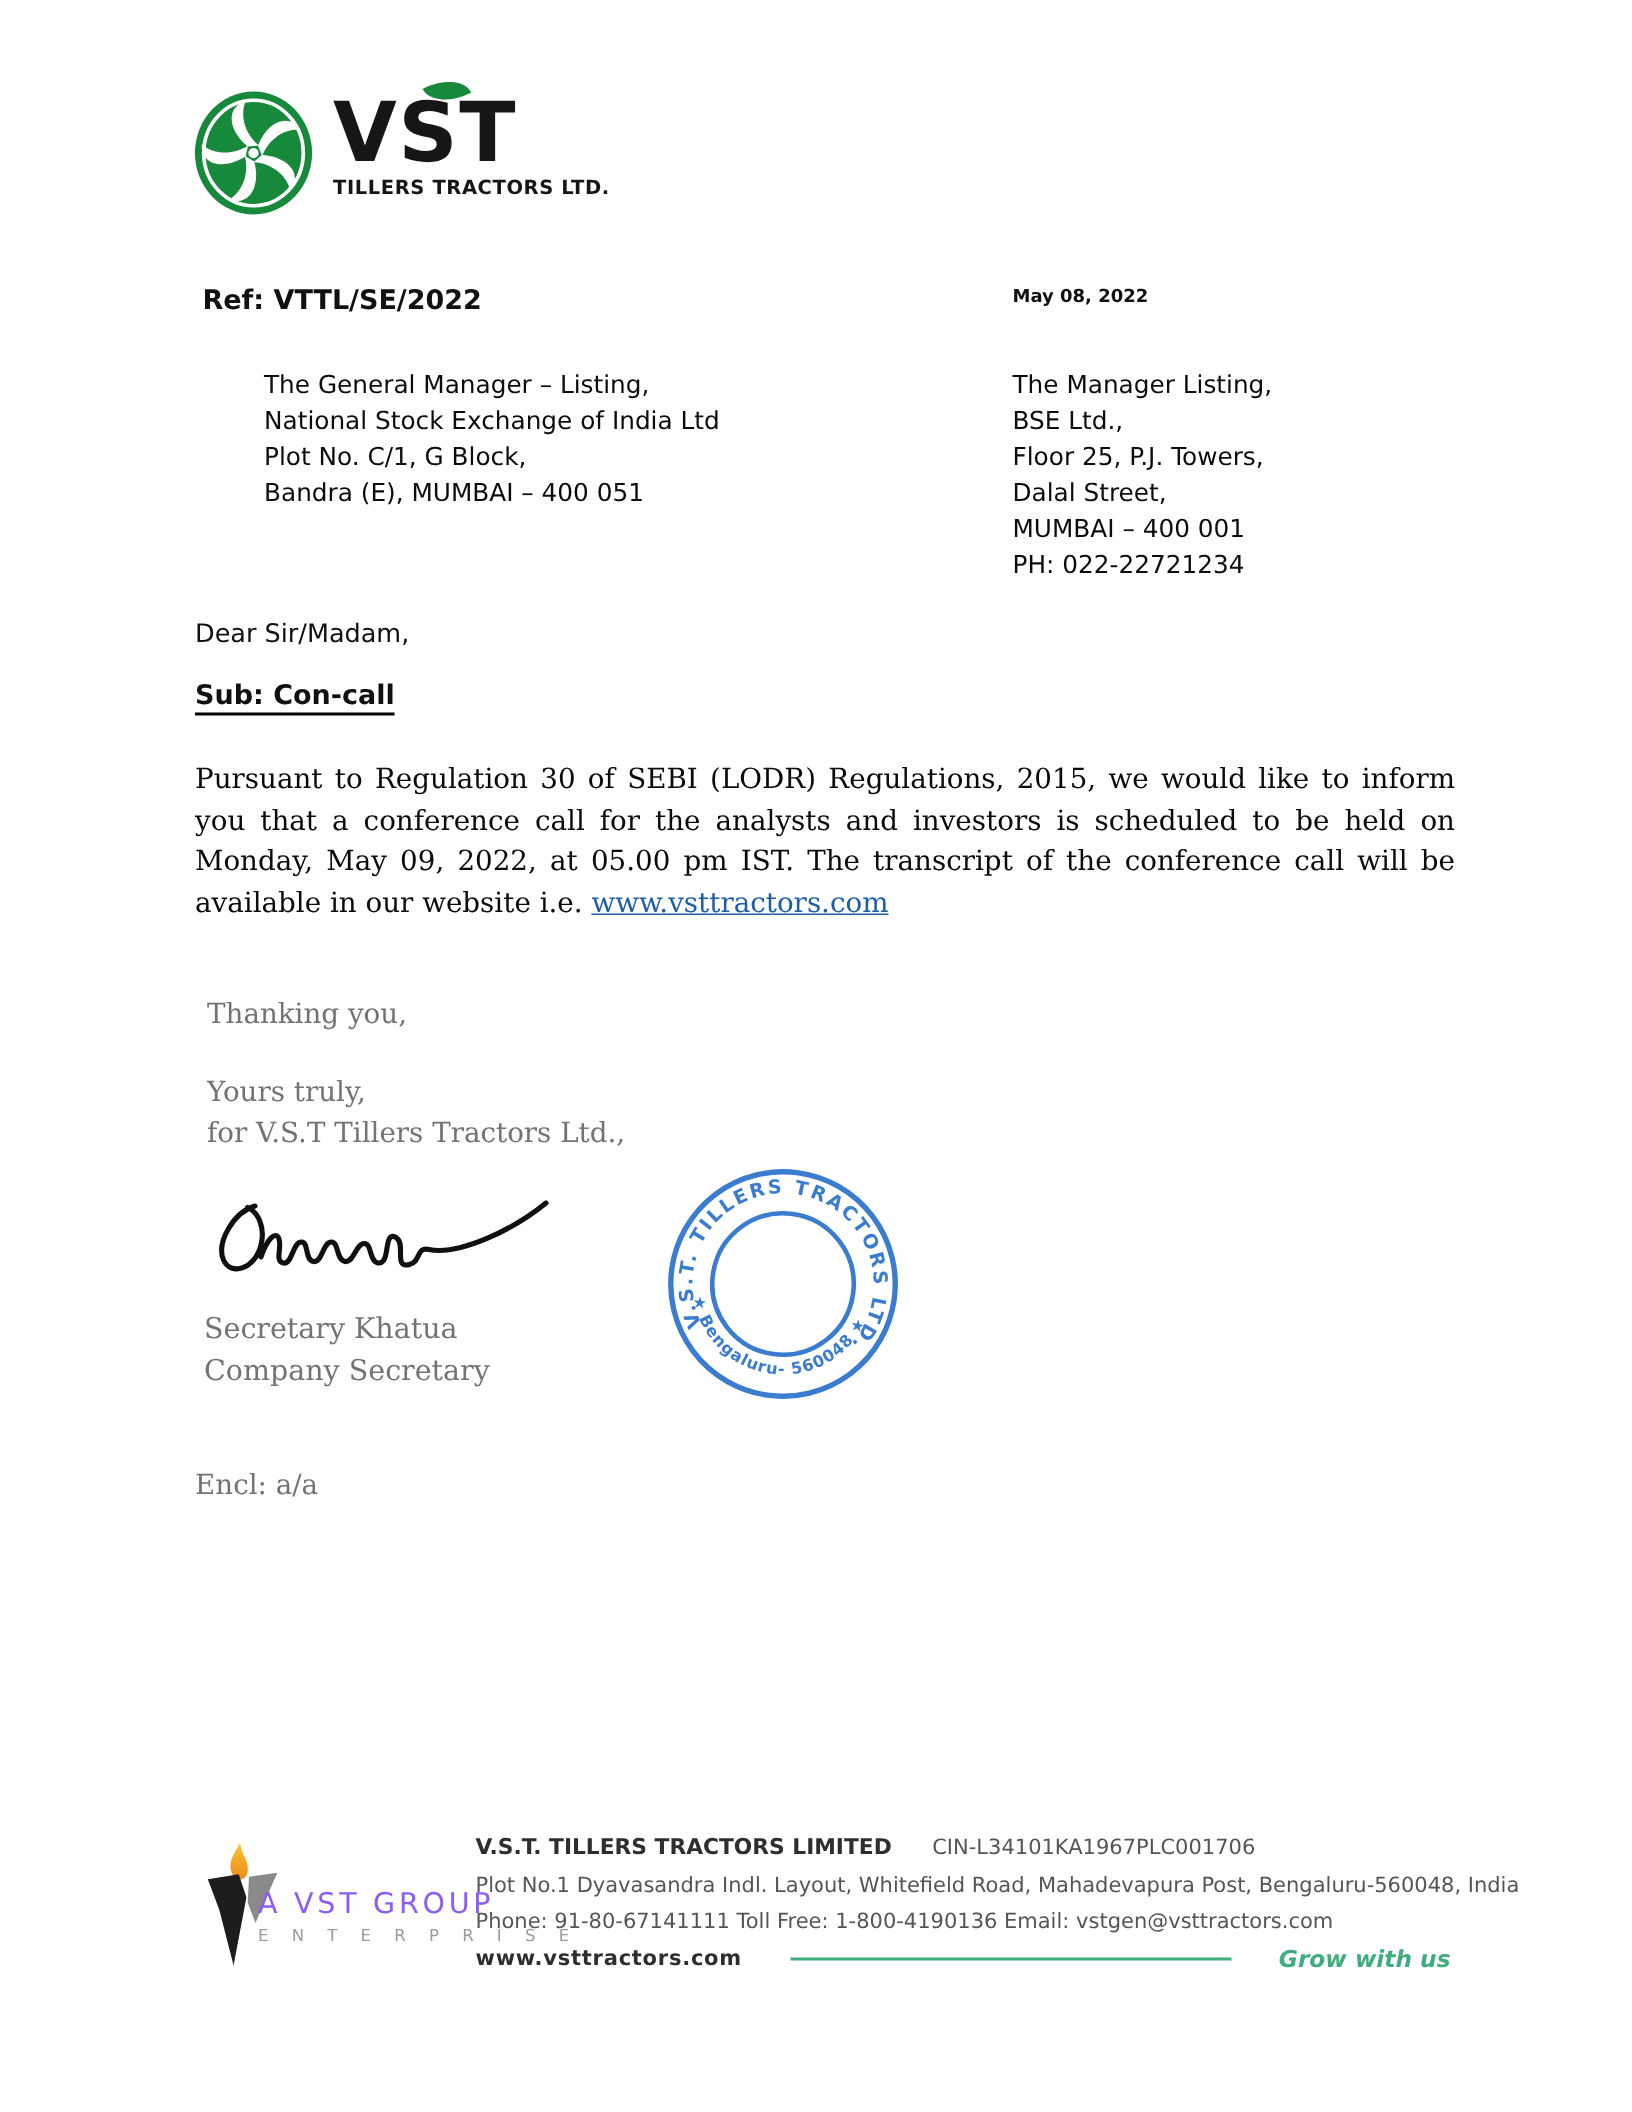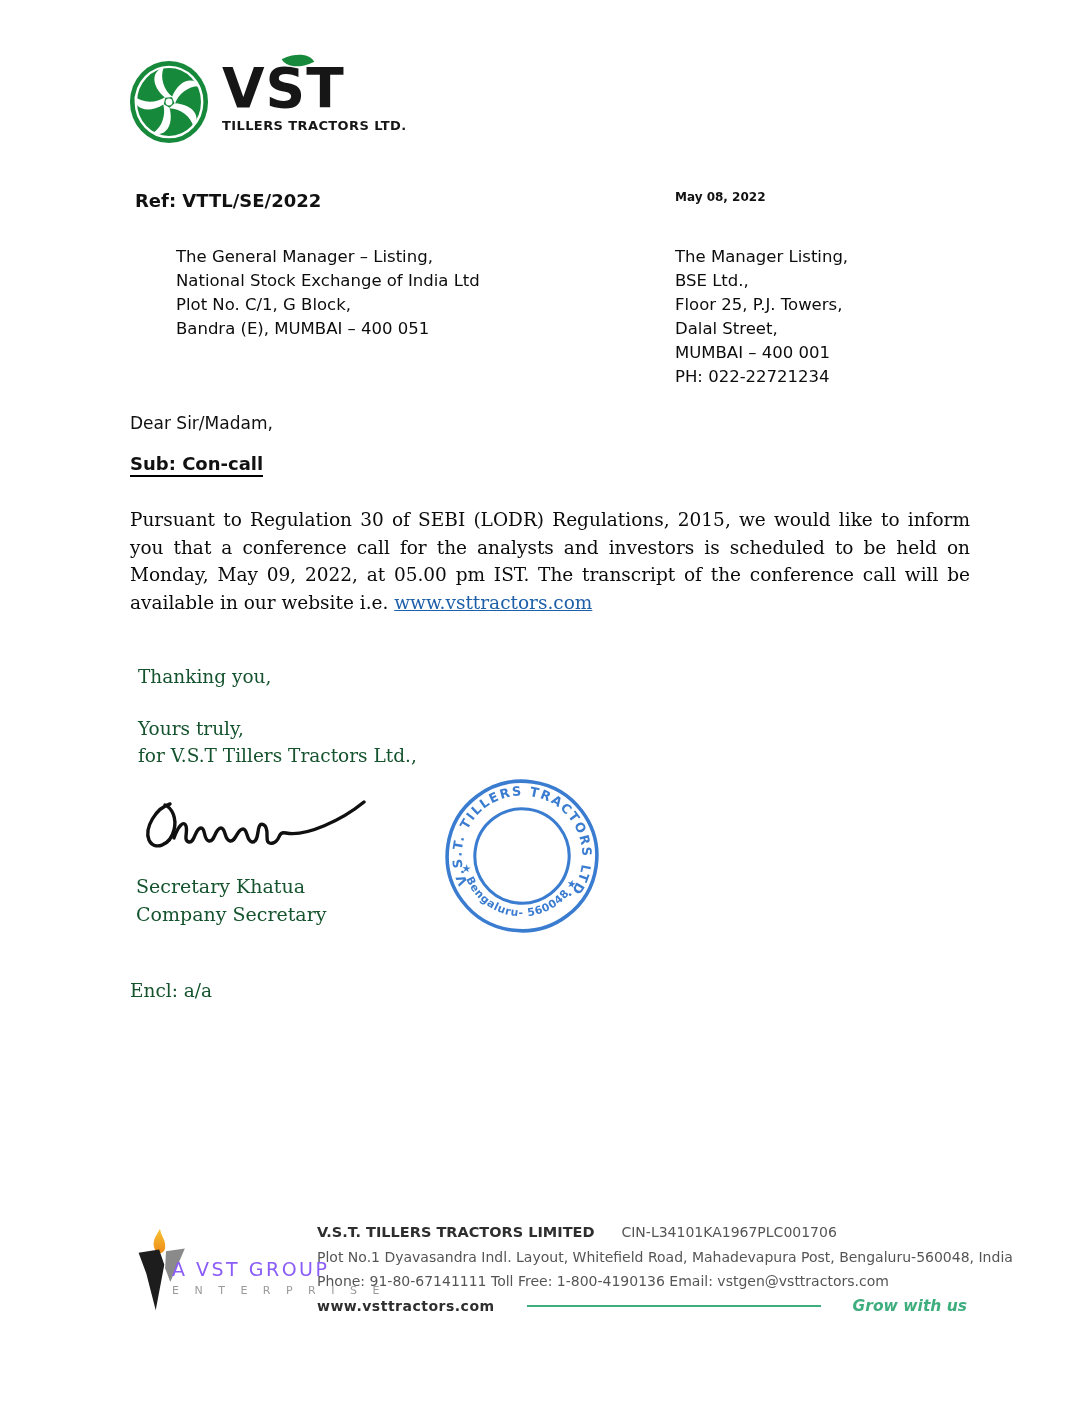--- a/index.html
+++ b/index.html
@@ -38,21 +38,21 @@
     border-bottom:2.5px solid #000; padding-bottom:1px;
   }
   
   .body-par {
     position:absolute; left:130px; top:506px; width:840px;
     font-family:"DejaVu Serif", serif; font-size:18.5px; line-height:27.6px;
     text-align:justify; color:#0b0b0b;
   }
   .body-par a { color:#1d5fa9; text-decoration:underline; }
   
-  .serifline { position:absolute; font-family:"DejaVu Serif", serif; font-size:18.5px; color:#14532d; }
+  .serifline { position:absolute; font-family:"DejaVu Serif", serif; font-size:18.5px; color:#737373; }
   .thanking { left:138px; top:666px; }
   .closing  { left:138px; top:716px; line-height:26.5px; }
   .name-block { left:136px; top:872px; line-height:28px; font-size:19px; }
   .encl { left:130px; top:980px; }
   
   .signature { position:absolute; left:134px; top:784px; }
   .stamp { position:absolute; left:440px; top:774px; transform:rotate(8deg); }
   .stamp text { font-family:"DejaVu Sans", sans-serif; font-weight:bold; }
   
   .torch { position:absolute; left:130px; top:1220px; }

